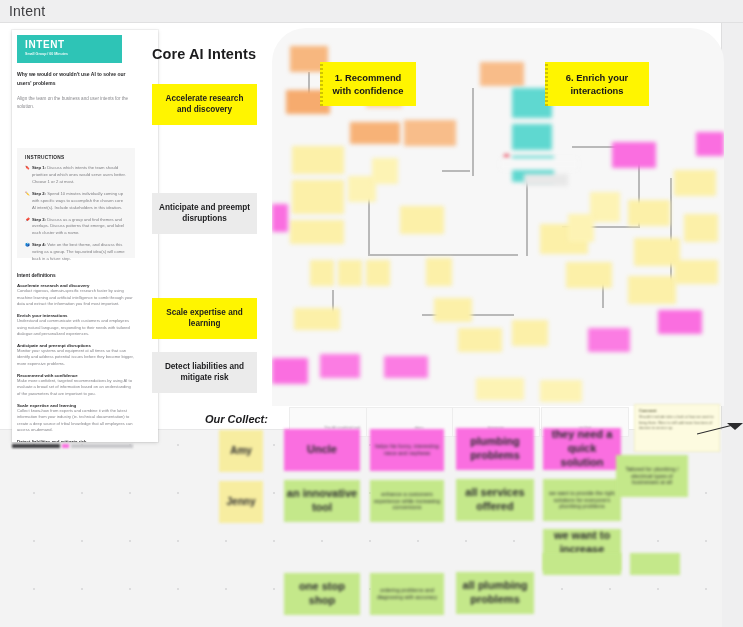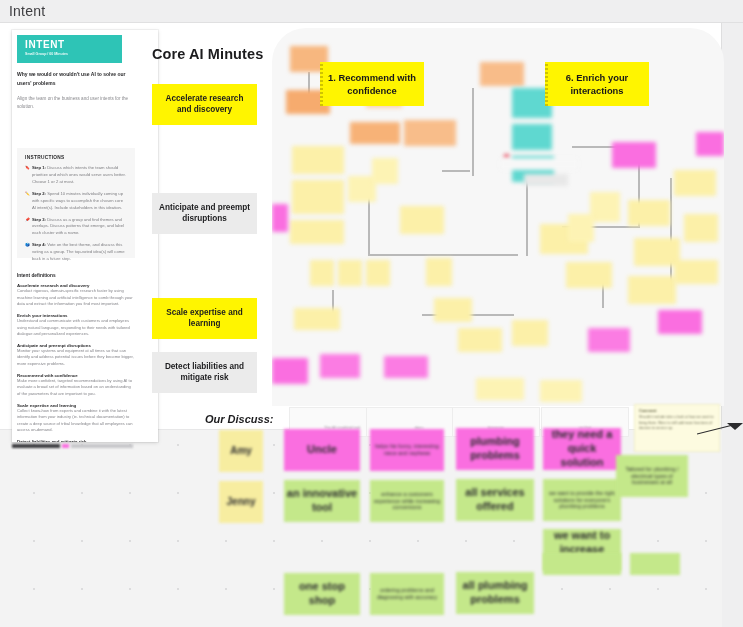--- a/index.html
+++ b/index.html
@@ -116,21 +116,21 @@
     overflow: hidden;
   }
   .nt { position: absolute; filter: blur(2.1px); border-radius: 1px; }
   .lnk { position: absolute; background: #b9b9b9; filter: blur(.7px); }
 
   .banner {
     position: absolute; text-align: center; background: #fff500;
     font-size: 9.4px; font-weight: bold; color: #17171a; line-height: 1.4;
     padding: 9px 6px;
   }
-  #banner1 { left: 320px; top: 62px; width: 104px; }
+  #banner1 { left: 320px; top: 62px; width: 96px; }
   #banner2 { left: 545px; top: 62px; width: 104px; }
   .banner .dash {
     position:absolute; left:0; top:0; bottom:0; width:3px;
     background: repeating-linear-gradient(#fff500 0 2px, #cfc400 2px 4px);
   }
 
   
   .sol-label {
     position: absolute; left: 205px; top: 413px;
     font-size: 11px; font-weight: bold; font-style: italic; color: #1c1c1e;
@@ -244,21 +244,21 @@
         <div class="dt">Detect liabilities and mitigate risk</div>
 
       </div>
     </div>
   </div>
 
   <div class="card-foot">
     <i style="width:48px;background:#3c3c3f"></i><i style="width:7px;background:#fa6ee0;margin-left:2px"></i><i style="width:62px;background:#c7c7ca;margin-left:2px"></i>
   </div>
 
-  <div class="canvas-title">Core AI Minutes</div>
+  <div class="canvas-title">Core AI Intents</div>
 
   <div class="chip yellow" id="chip0">Accelerate research and discovery</div>
   <div class="chip grey" id="chip1">Anticipate and preempt disruptions</div>
   <div class="chip yellow" id="chip2">Scale expertise and learning</div>
   <div class="chip grey" id="chip3">Detect liabilities and mitigate risk</div>
 
   <div class="diagram">
 
     <div class="lnk" style="left:36px; top:44px; width:2px; height:22px;"></div>
     <div class="lnk" style="left:170px; top:142px; width:28px; height:2px;"></div>
@@ -332,21 +332,21 @@
 
   <div class="banner" id="banner1">
     <div class="dash"></div>
     <span>1. Recommend with confidence</span>
   </div>
   <div class="banner" id="banner2">
     <div class="dash"></div>
     <span>6. Enrich your interactions</span>
   </div>
 
-  <div class="sol-label">Our Discuss:</div>
+  <div class="sol-label">Our Collect:</div>
 
   <div class="colhdr" style="left:289px; top:407px; width:106px;">
     <span>The AI enabled tool</span>
   </div>
   <div class="colhdr" style="left:365px; top:407px; width:106px; left:366px;">
     <span>does</span>
   </div>
   <div class="colhdr" style="left:452px; top:407px; width:88px;">
     <span>because</span>
   </div>

